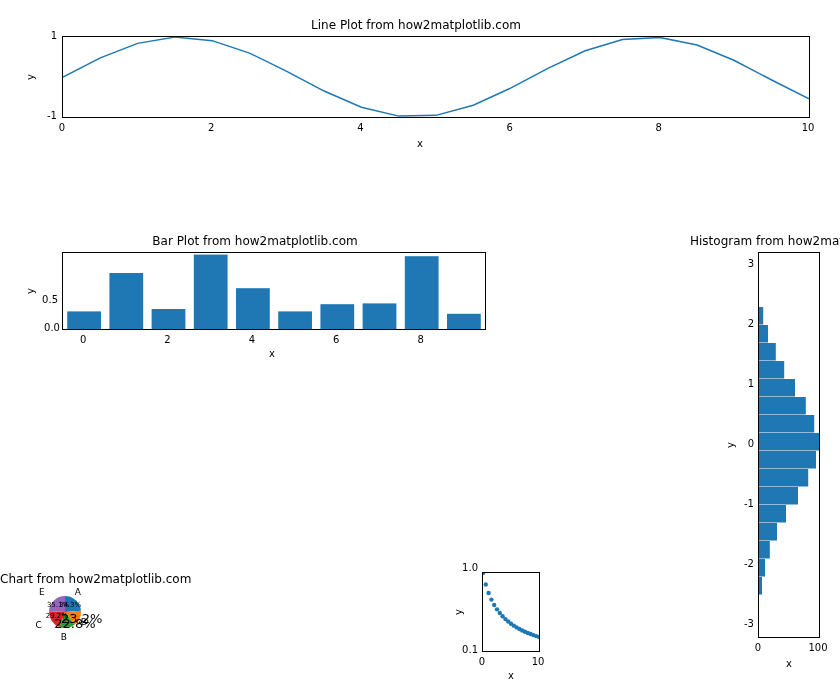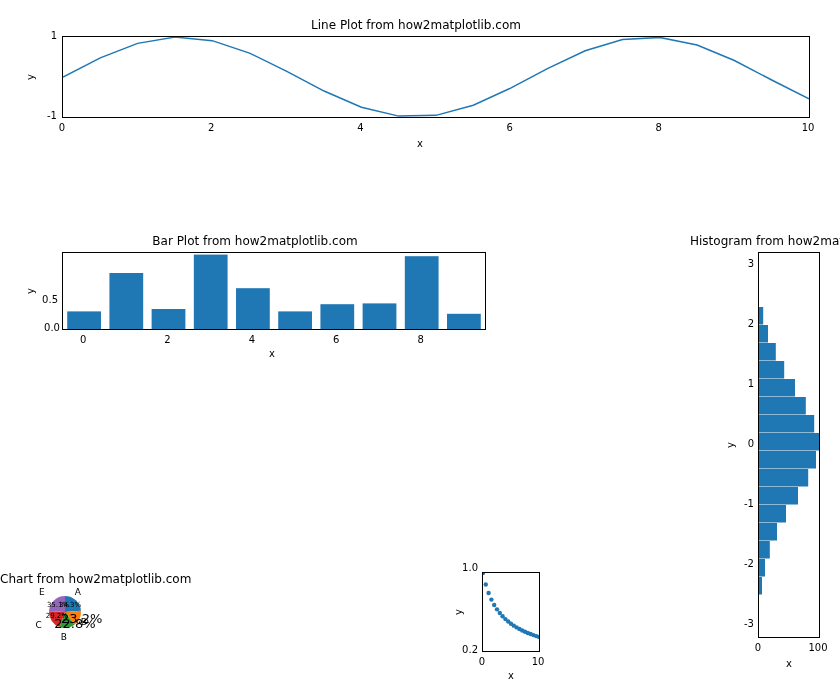--- a/index.html
+++ b/index.html
@@ -136,21 +136,21 @@
         <circle cx="50.4" cy="62.1075" r="2.2" class="scatter-dot"></circle>
         <circle cx="53.199999999999996" cy="63.0825" r="2.2" class="scatter-dot"></circle>
         <circle cx="56" cy="63.96000000000001" r="2.2" class="scatter-dot"></circle>
       </svg>
   </div>
   <div id="scatter-xticks">
       <div class="tick-label" style="left:112px; top:106px; transform:translateX(-50%);">0</div>
       <div class="tick-label" style="left:168px; top:106px; transform:translateX(-50%);">10</div>
     </div>
   <div id="scatter-yticks">
-      <div class="tick-label" style="left:86px; top:94px; text-align:right; width:22px;">0.2</div>
+      <div class="tick-label" style="left:86px; top:94px; text-align:right; width:22px;">0.1</div>
       <div class="tick-label" style="left:86px; top:12px; text-align:right; width:22px;">1.0</div>
     </div>
   <div class="axis-label" style="left:141px; top:120px; transform:translateX(-50%);">x</div>
   <div class="axis-label y-label" style="left:88px; top:62px;">y</div>
 </div>
 
 <div class="chart" style="left:680px; top:230px; width:160px; height:460px;">
   <div class="title" style="left:0; width:160px; top:4px; text-align:left; padding-left:10px; overflow:hidden;">Histogram from how2matplotlib.com</div>
   <div class="plot-area" style="left:78px; top:22px; width:62px; height:386px;">
     <svg id="hist-svg" width="60" height="384" style="position:absolute; left:0; top:0;">

